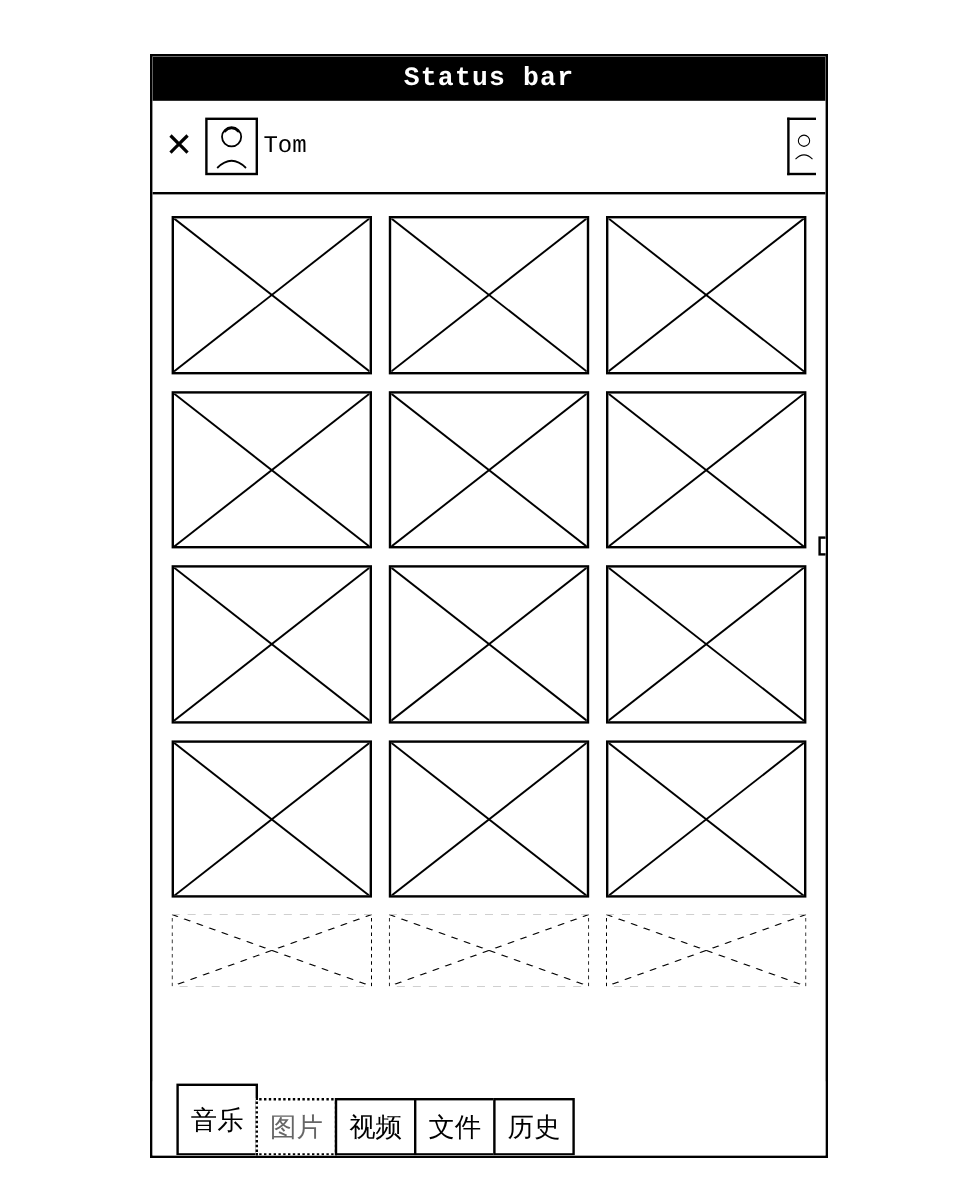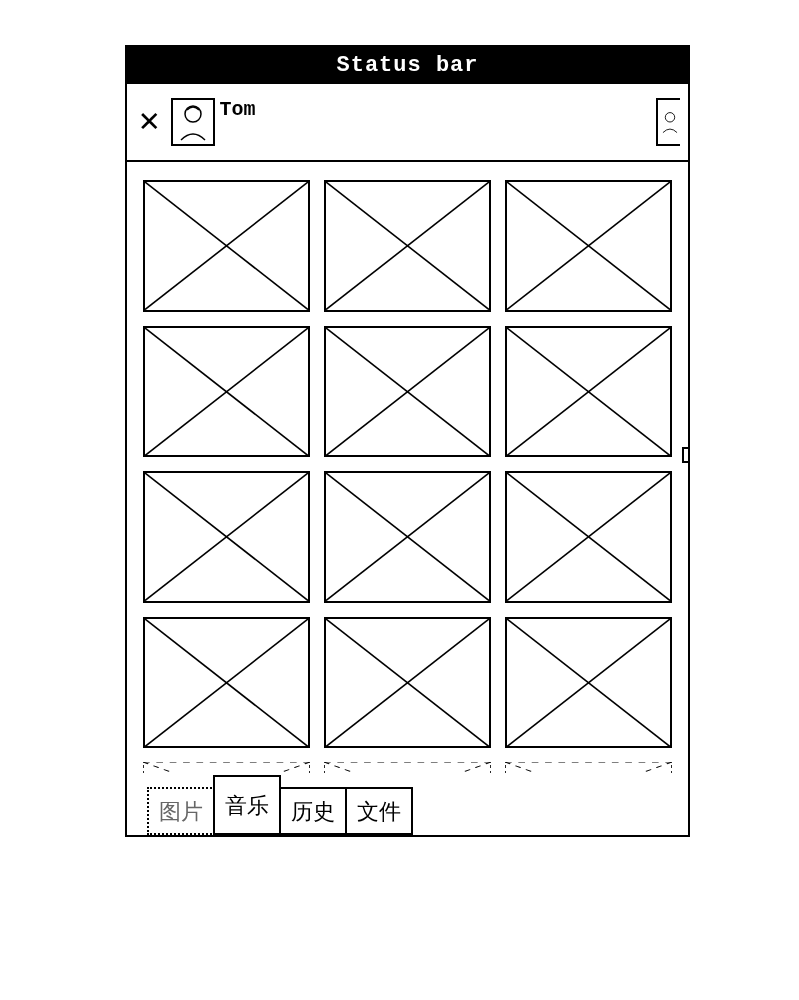--- a/index.html
+++ b/index.html
@@ -8,21 +8,21 @@
     height: 1000px;
     background: #fff;
     font-family: "Courier New", monospace;
     position: relative;
   }
   .device-frame {
     position: absolute;
     left: 125px;
     top: 45px;
     width: 565px;
-    height: 792px;
+    height: 920px;
     border: 2px solid #000;
     background: #fff;
     display: flex;
     flex-direction: column;
     overflow: hidden;
   }
   .status-bar {
     background: #000;
     color: #fff;
     text-align: center;
@@ -40,22 +40,22 @@
   }
   .close-x {
     font-size: 34px;
     font-weight: bold;
     line-height: 1;
     padding: 0 4px;
     cursor: pointer;
   }
   .contact {
     display: flex;
+    align-items: center;
     gap: 4px;
-    font-weight: bold;
   }
   .avatar-box {
     width: 44px;
     height: 48px;
     border: 2px solid #000;
     display: flex;
     align-items: center;
     justify-content: center;
     background: #fff;
   }
@@ -274,29 +274,32 @@
           <svg viewBox="0 0 100 80" preserveAspectRatio="none">
             <line x1="0" y1="0" x2="100" y2="80" stroke="#000" stroke-width="1" stroke-dasharray="4 4"></line>
             <line x1="100" y1="0" x2="0" y2="80" stroke="#000" stroke-width="1" stroke-dasharray="4 4"></line>
             <rect x="0" y="0" width="100" height="80" fill="none" stroke="#000" stroke-width="1" stroke-dasharray="4 4"></rect>
           </svg>
         </div>
     </div>
 
     <div class="tabs-bar">
       <div class="tabs-left-pad"></div>
+      <div class="tab active">
+          <span>音乐</span>
+        </div>
       <div class="tab dotted">
           <span>图片</span>
         </div>
-      <div class="tab active">
-          <span>音乐</span>
+      <div class="tab">
+          <span>视频</span>
+        </div>
+      <div class="tab">
+          <span>文件</span>
         </div>
       <div class="tab">
           <span>历史</span>
         </div>
-      <div class="tab">
-          <span>文件</span>
-        </div>
     </div>
   </div>
 
   <div class="side-handle"></div>
 </div>
 
 </body></html>

